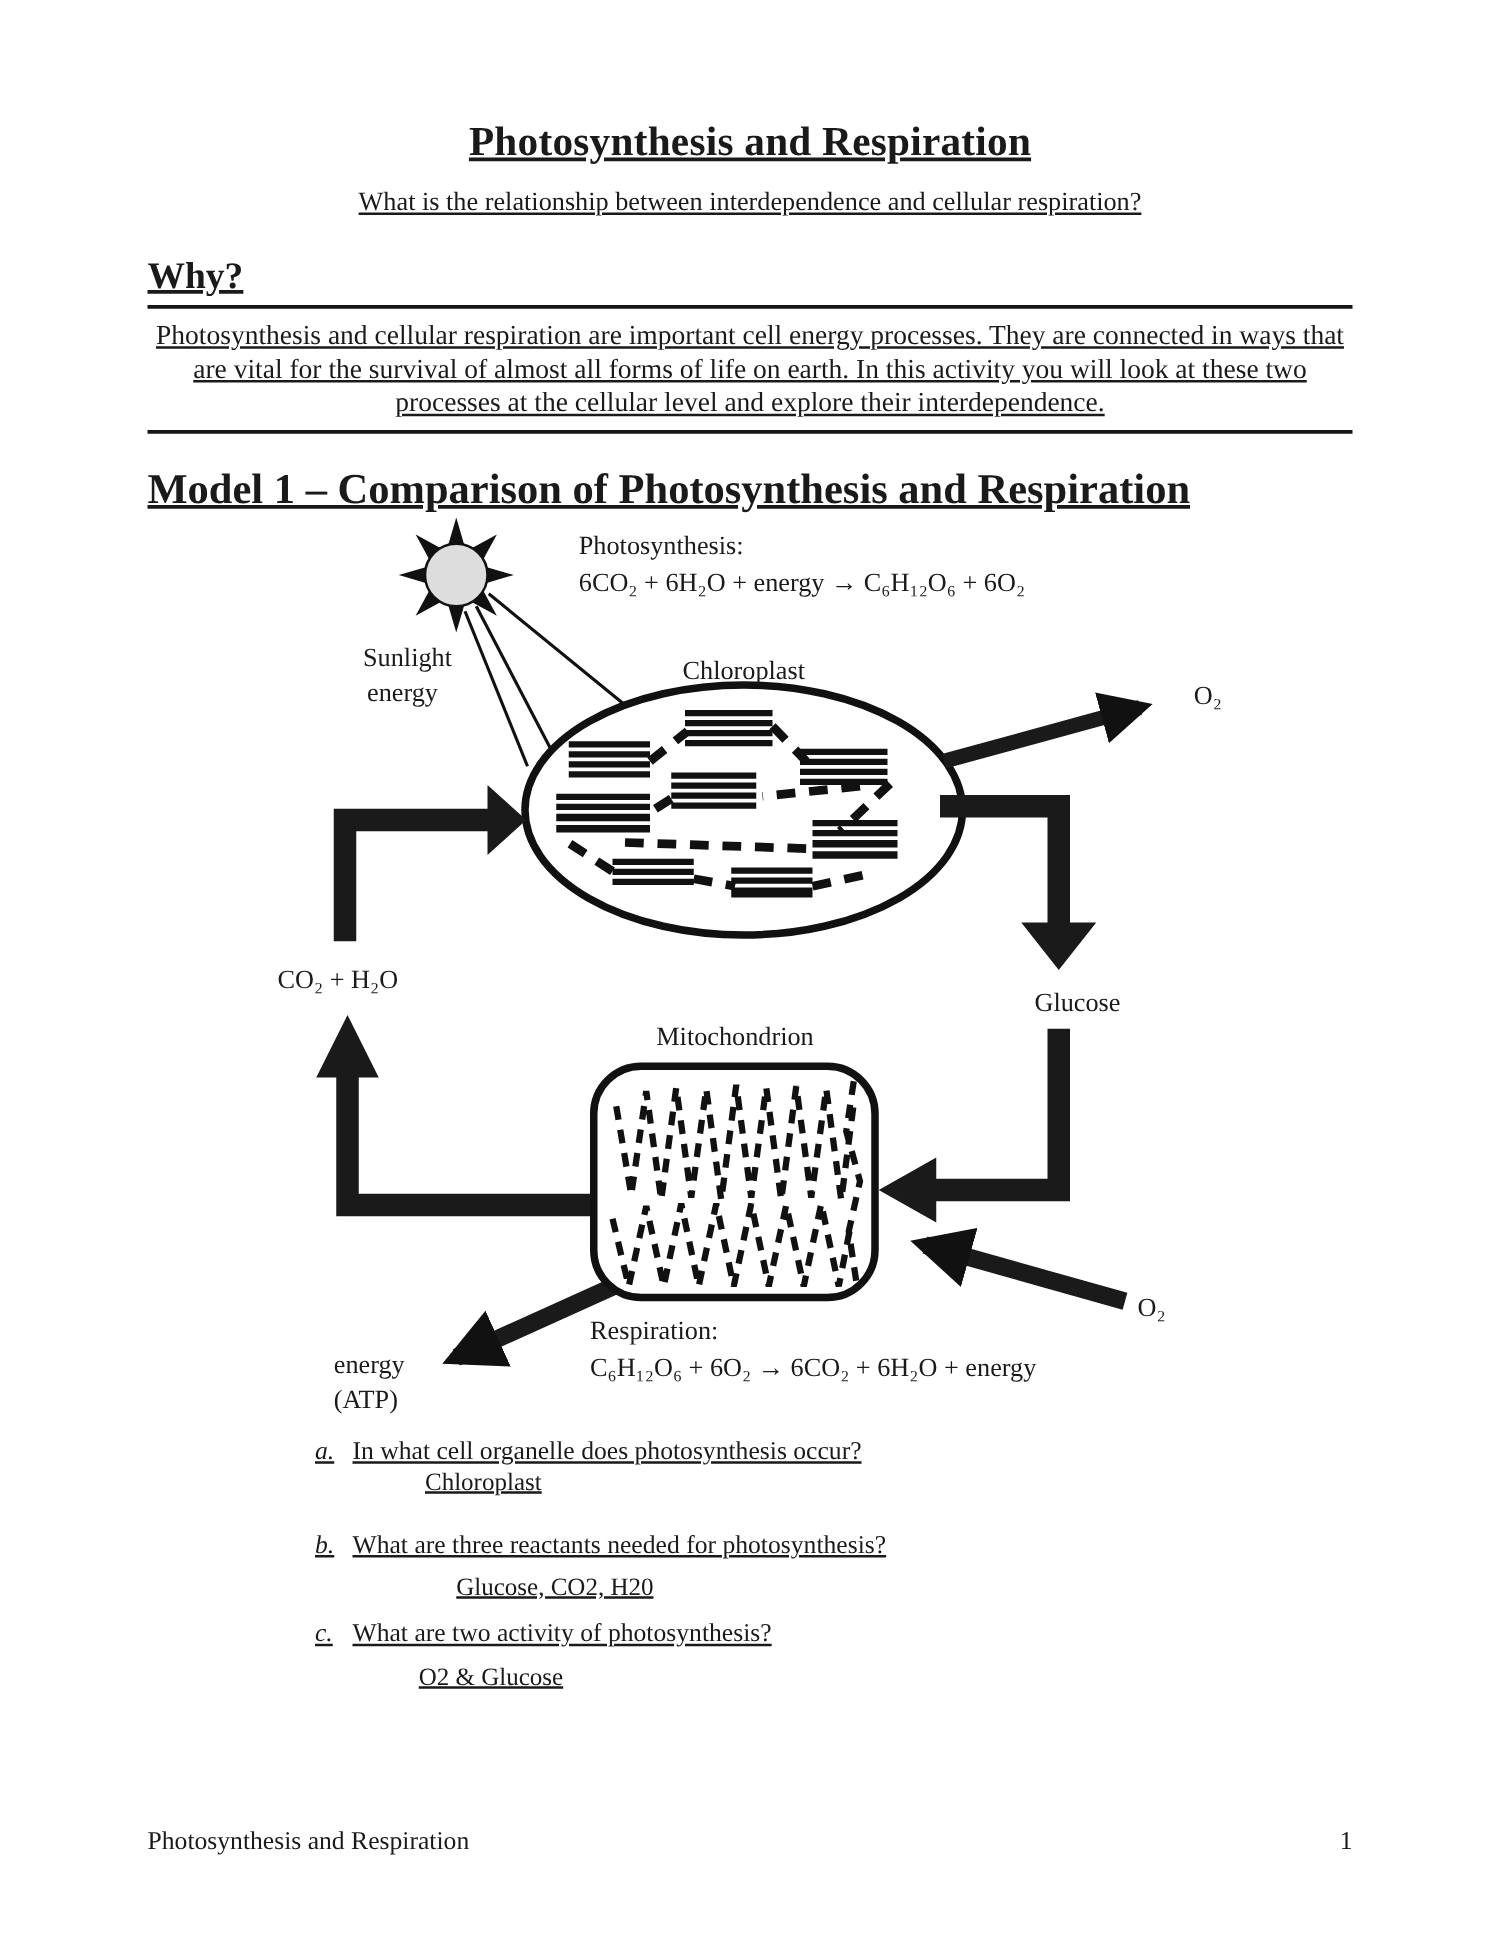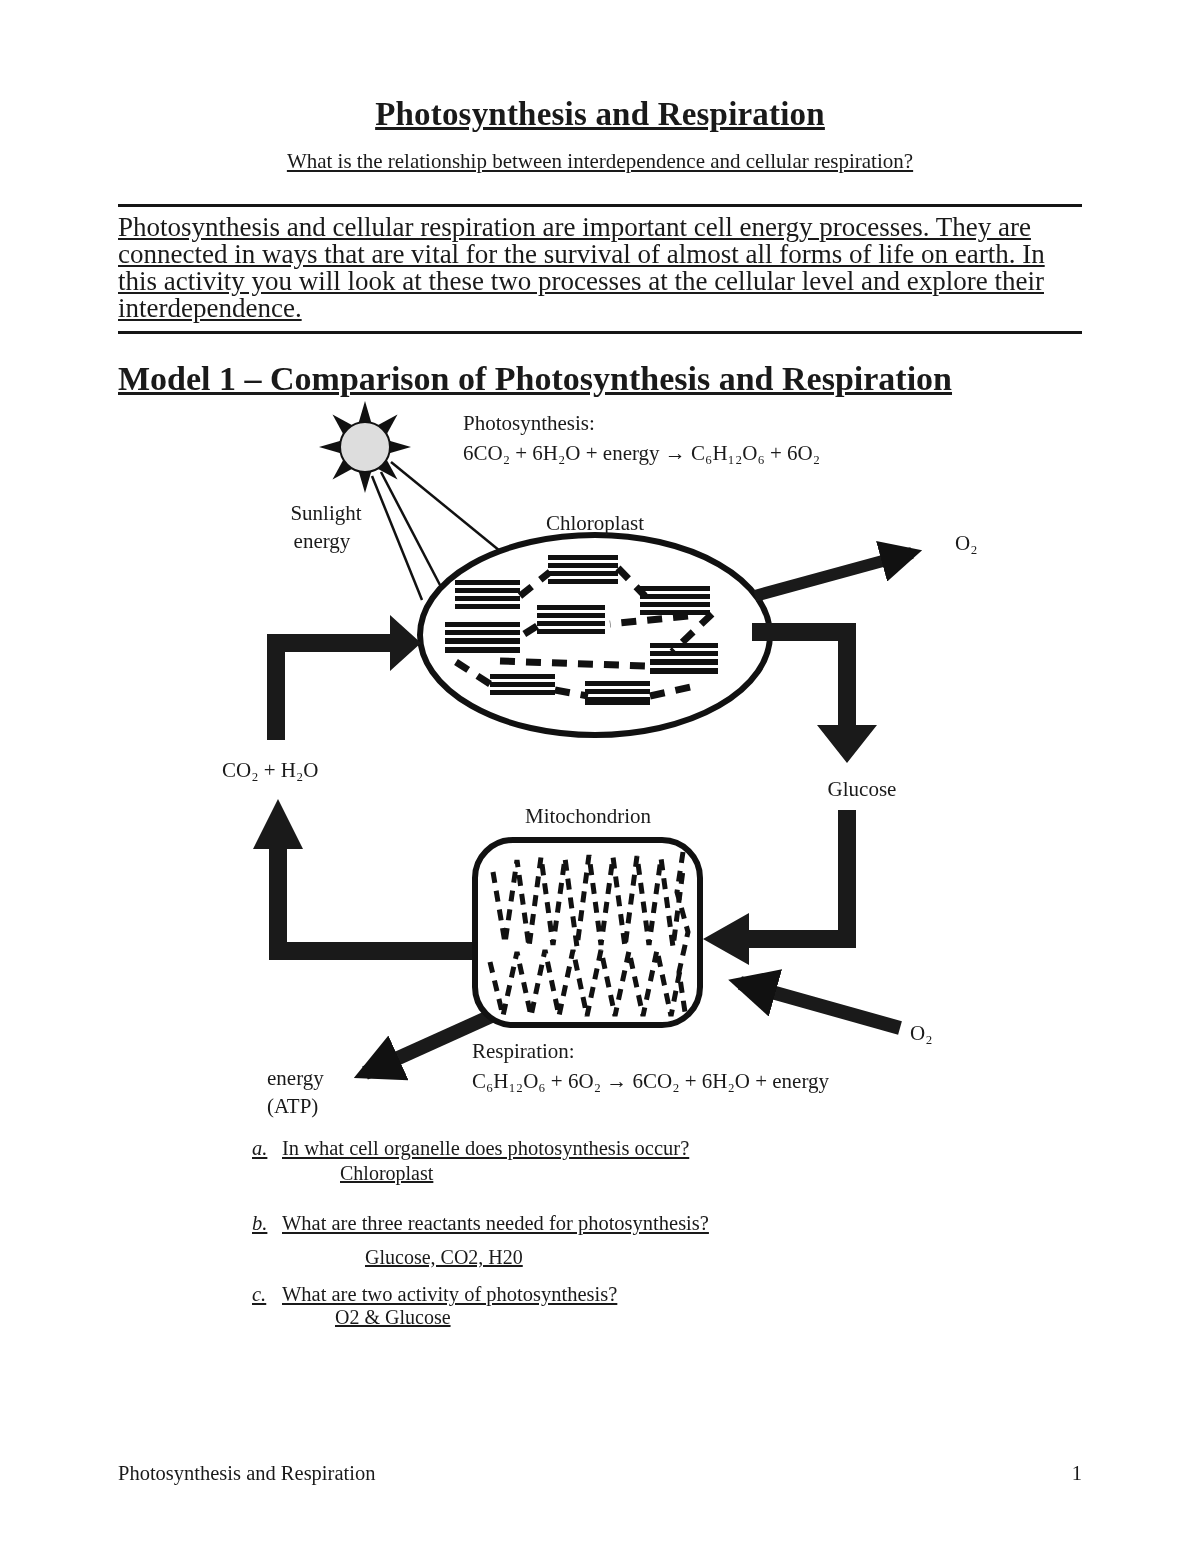--- a/index.html
+++ b/index.html
@@ -11,55 +11,56 @@
   }
   .content{padding:96px 118px 0 118px;}
   .doc-title{
     text-align:center;font-size:33px;font-weight:bold;margin:0 0 16px 0;
     letter-spacing:0.2px;
   }
   .doc-subtitle{text-align:center;font-size:21px;margin:0 0 30px 0;}
   .why-heading{font-size:30px;font-weight:bold;margin:0 0 6px 0;}
   .rule{border:none;border-top:3.5px solid #151515;margin:0;}
   .why-body{
-    font-size:27px;line-height:27px;margin:7px 0 9px 0;text-align:left;
+    font-size:22px;line-height:27px;margin:7px 0 9px 0;text-align:center;
   }
   .model-heading{font-size:34px;font-weight:bold;margin:26px 0 0 0;}
 
   .diagram{position:relative;height:722px;margin-left:-18px;margin-top:2px;}
   .diagram svg{position:absolute;left:0;top:0;}
   .dlabel{font-size:21px;fill:#1a1a1a;font-family:"Liberation Serif","DejaVu Serif",serif;}
 
   .questions{margin-left:52px;font-size:20.5px;}
   .q-main{margin-top:14px;}
   .q-num{display:inline-block;width:30px;}
   .part{margin-left:82px;}
   .part-q{display:flex;}
   .part-letter{font-style:italic;display:inline-block;width:30px;flex:0 0 30px;}
   .part-a{margin-top:15px;}
   .part-b{margin-top:27px;}
   .part-c{margin-top:14px;}
   .answer{font-size:20px;}
   .ans-a{margin-left:88px;margin-top:2px;}
   .ans-b{margin-left:113px;margin-top:11px;}
-  .ans-c{margin-left:83px;}
+  .ans-c{margin-left:83px;margin-top:12px;}
 
   .footer{
     position:absolute;left:118px;right:118px;top:1462px;
     display:flex;justify-content:space-between;font-size:20.5px;
   }
 </style>
 </head>
 <body>
 
 <div class="page">
   <div class="content">
     <h1 class="doc-title">Photosynthesis and Respiration</h1>
     <div class="doc-subtitle">What is the relationship between interdependence and cellular respiration?</div>
 
+    <h2 class="why-heading">Why?</h2>
     <hr class="rule">
     <p class="why-body">Photosynthesis and cellular respiration are important cell energy processes. They are connected in ways that are vital for the survival of almost all forms of life on earth. In this activity you will look at these two processes at the cellular level and explore their interdependence.</p>
     <hr class="rule">
 
     <h2 class="model-heading">Model 1 – Comparison of Photosynthesis and Respiration</h2>
 
     <div class="diagram">
       <svg width="1000" height="722" viewBox="0 0 1000 722">
         <defs>
           <marker id="ah" viewBox="0 0 10 10" refX="7.5" refY="5" markerWidth="3.5" markerHeight="3.5" orient="auto-start-reverse">

